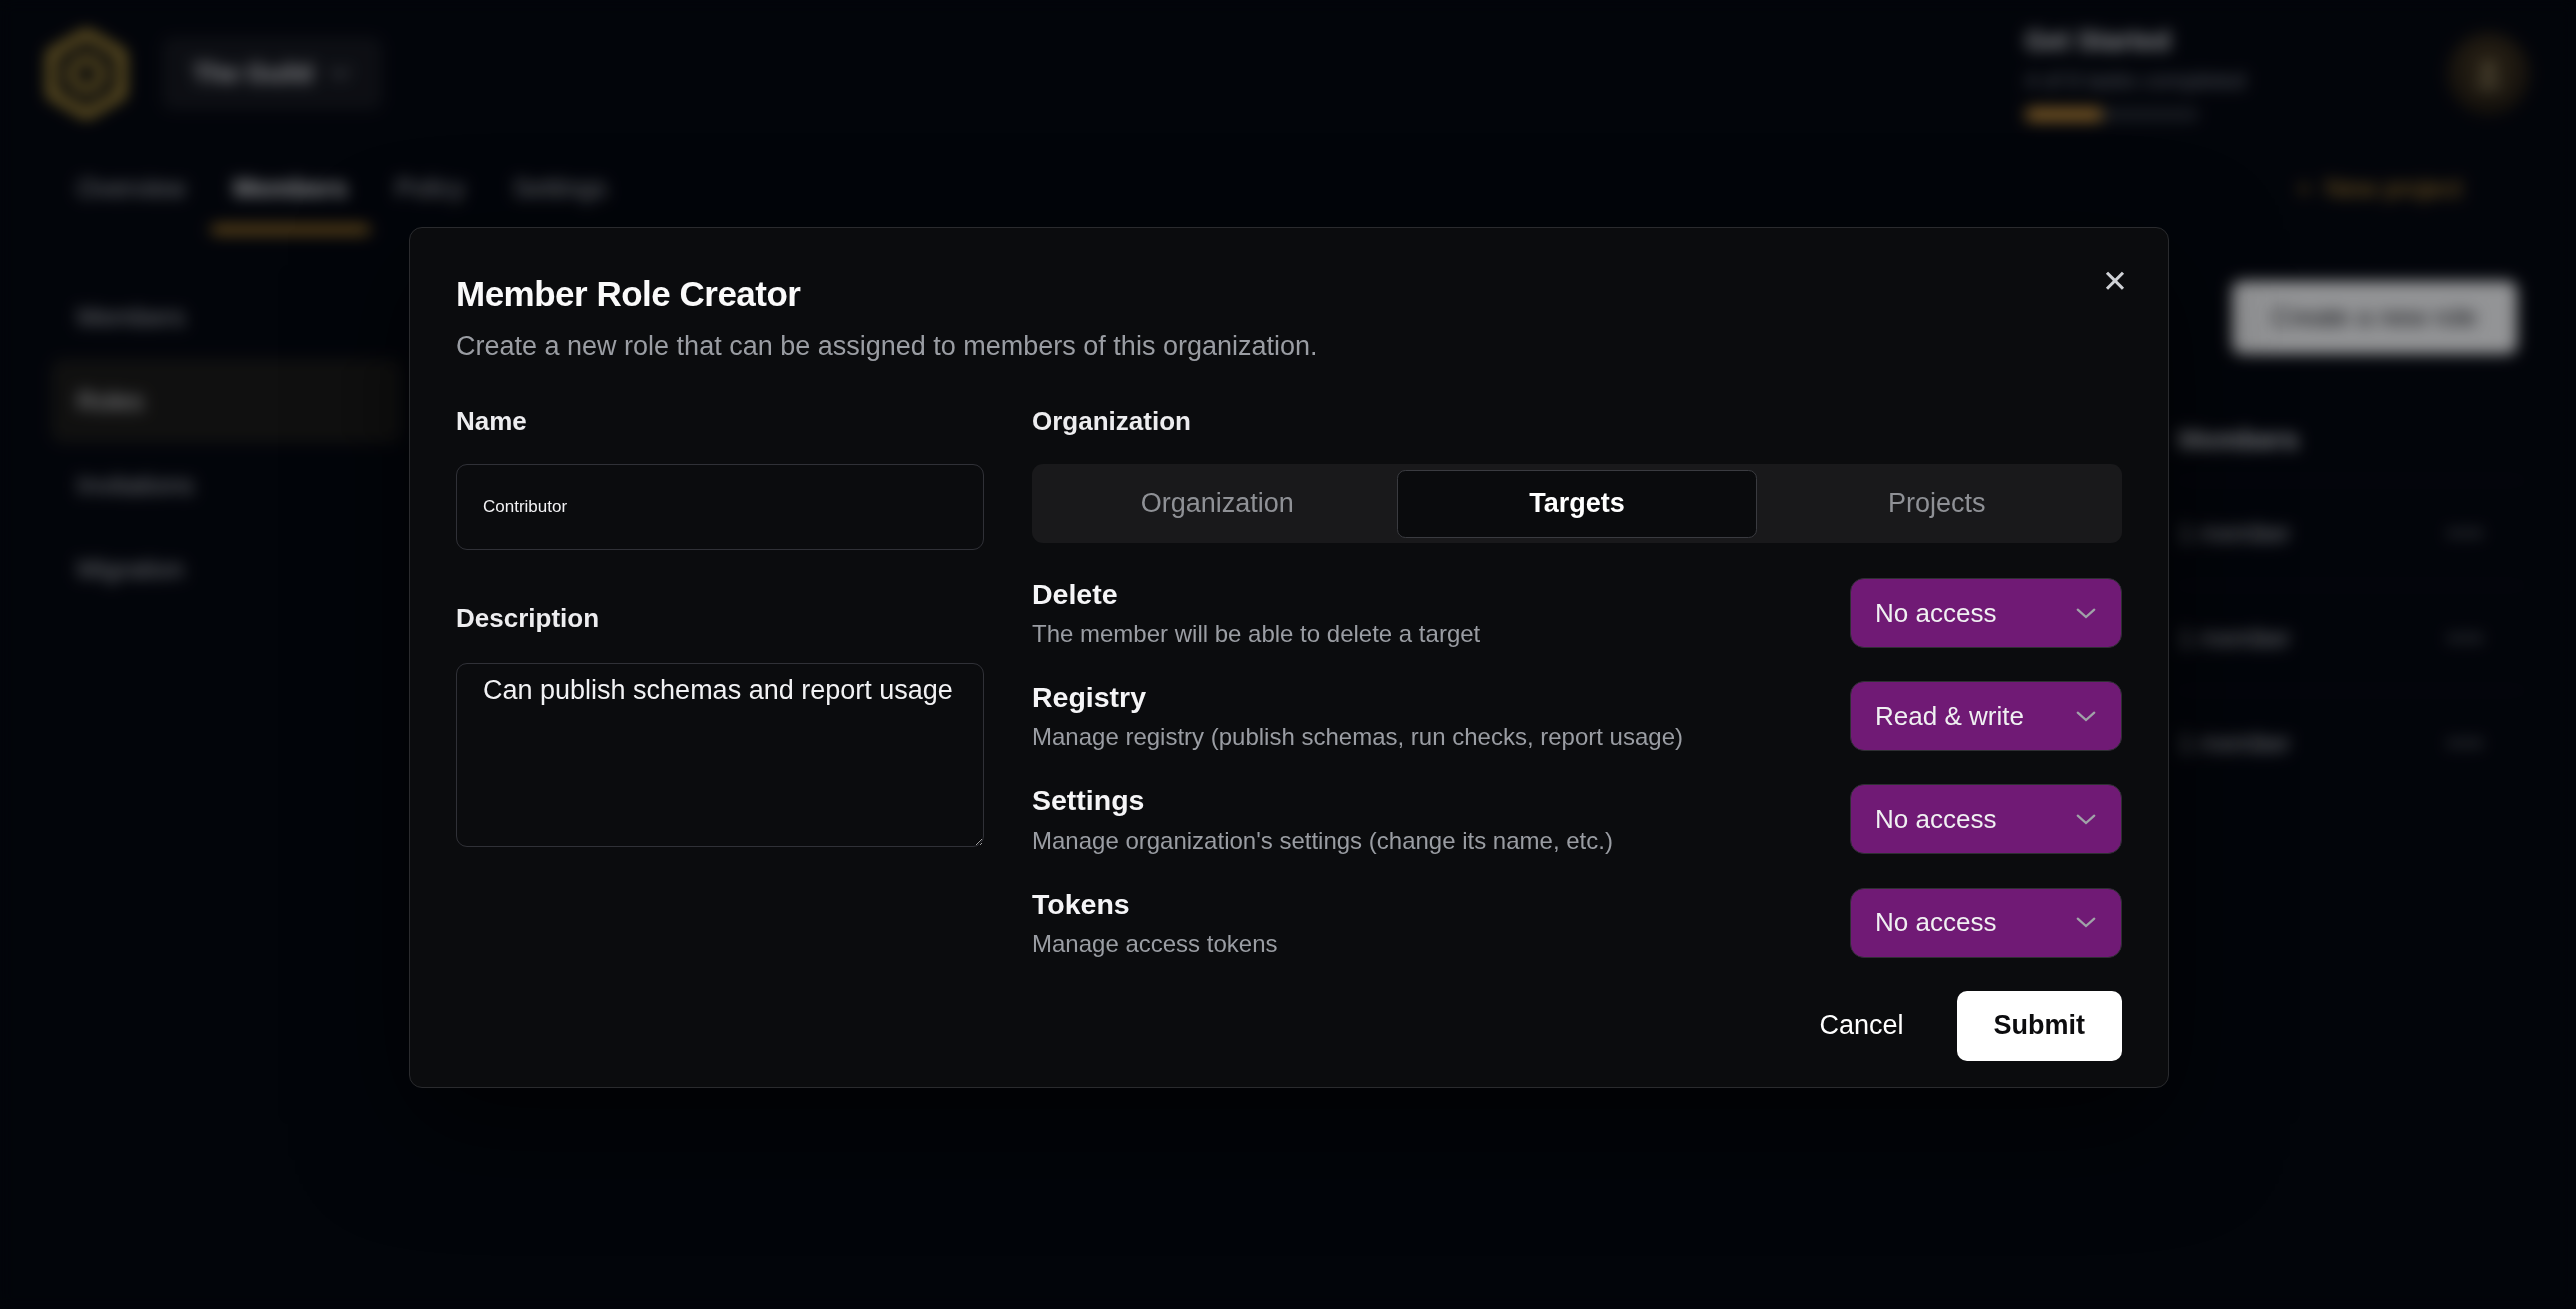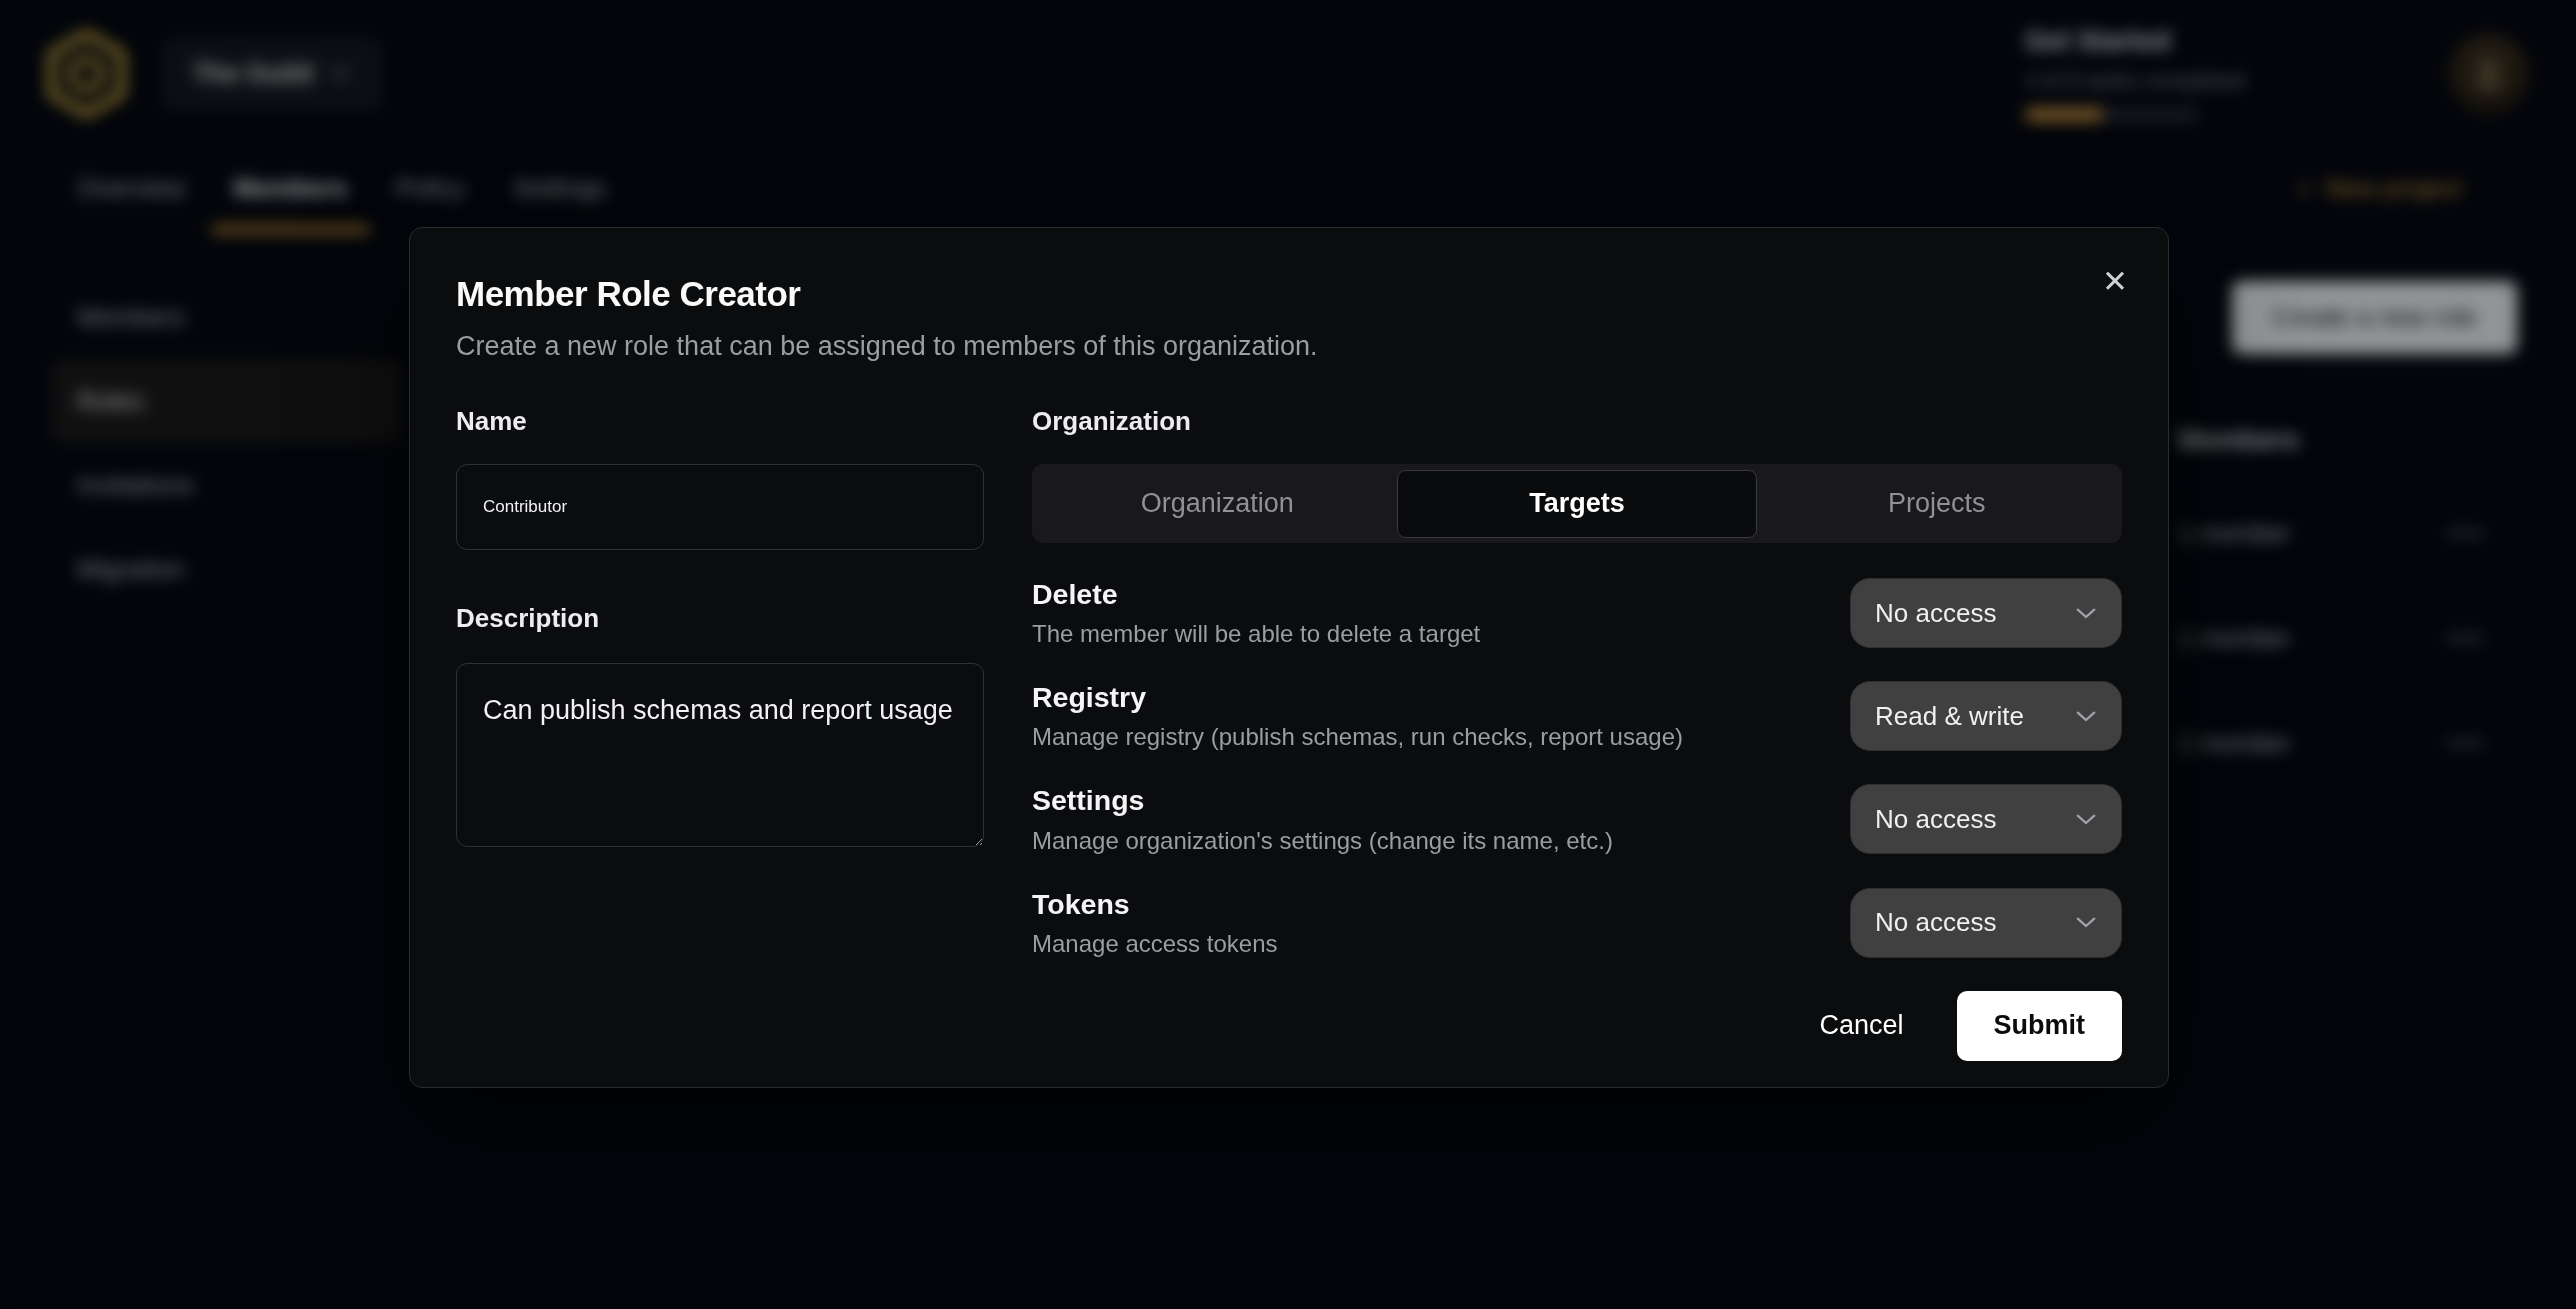--- a/index.html
+++ b/index.html
@@ -75,40 +75,40 @@
     background:none; border:none; font-size:31px; color:#d0d2d6; cursor:pointer; }
 
   .modal-body { display:flex; gap:48px; margin-top:44px; }
   .form-col { width:528px; flex:0 0 auto; }
   .field-label { font-size:26px; font-weight:600; color:#ededef; }
   .text-input { margin-top:27.5px; width:100%; height:86px; background:transparent;
     border:0.9px solid #303137; border-radius:11px; padding:0 26px;
     font-family:inherit; font-size:17px; color:#f2f2f4; outline:none; display:block; }
   .desc-label { margin-top:53px; }
   .text-area { margin-top:29px; width:100%; height:184px; background:transparent;
-    border:0.9px solid #303137; border-radius:11px; padding:28px 26px;
+    border:0.9px solid #303137; border-radius:11px; padding:8px 26px;
     font-family:inherit; font-size:27px; color:#f2f2f4; outline:none; display:block;
     resize:both; line-height:1.35; }
 
   .perm-col { flex:1 1 auto; }
   .seg-tabs { margin-top:27.5px; height:79px; background:#19191b; border-radius:11px;
     display:flex; align-items:stretch; padding:5.5px; }
   .seg-tab { flex:1; display:flex; align-items:center; justify-content:center;
     font-size:27px; color:#8f9196; border-radius:8.3px; cursor:pointer;
     border:1.4px solid transparent; }
   .seg-tab.active { background:#0a0b0d; border-color:#3a3b40; color:#ffffff; font-weight:600; }
 
   .perm-rows { margin-top:35px; }
   .perm-row { display:flex; align-items:center; justify-content:space-between;
     margin-bottom:33px; }
   .perm-title { font-size:28.5px; font-weight:700; color:#f5f5f7; }
   .perm-desc { margin-top:9.2px; font-size:24px; color:#9a9da3; }
   .perm-select { width:272px; height:70px; flex:0 0 auto;
     display:flex; align-items:center; justify-content:space-between;
-    background:#404040; border:0.9px solid #2e2f33; border-radius:20px;
+    background:#701a75; border:0.9px solid #2e2f33; border-radius:14px;
     padding:0 24px; font-size:26px; color:#f0f0f2; cursor:pointer; }
   .perm-select svg { flex:0 0 auto; }
 
   .modal-footer { display:flex; align-items:center; justify-content:flex-end;
     gap:53px; margin-top:14.7px; }
   .btn-cancel { background:none; border:none; color:#ffffff; font-size:27px;
     font-family:inherit; cursor:pointer; }
   .btn-submit { height:70px; padding:0 37px; background:#ffffff; color:#0c0c0e;
     border:none; border-radius:10px; font-size:27px; font-weight:600;
     font-family:inherit; cursor:pointer; }

